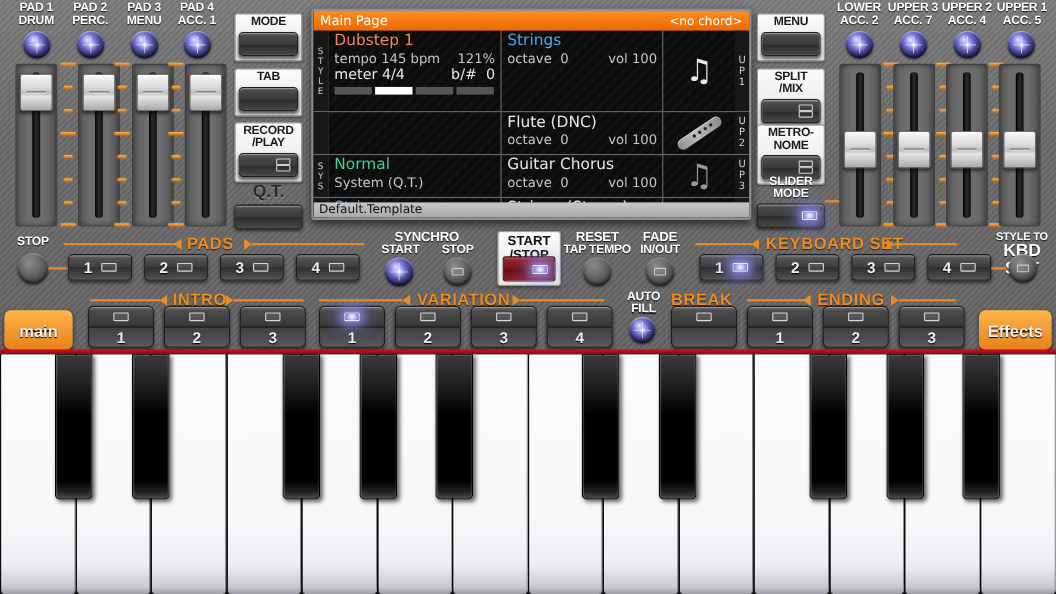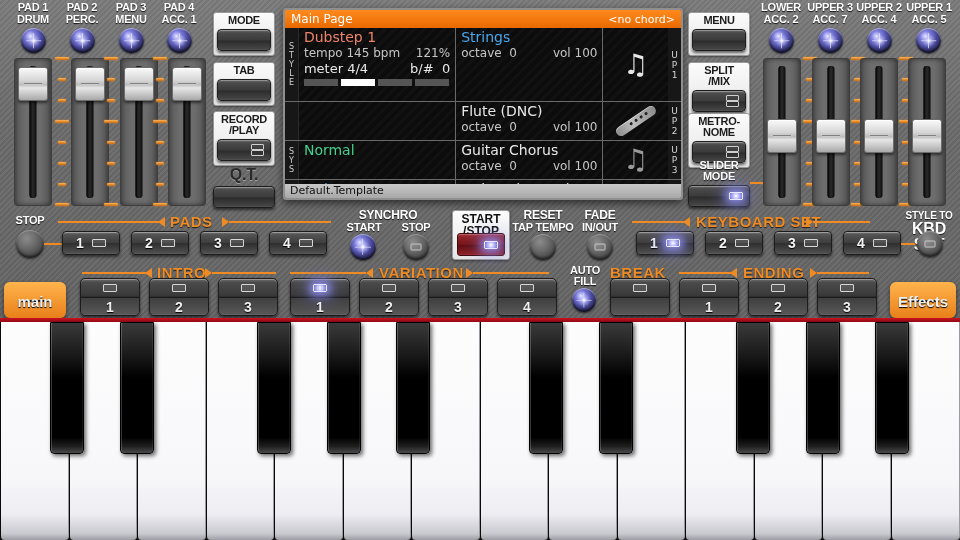--- a/index.html
+++ b/index.html
@@ -428,20 +428,21 @@
       </div>
 
       <div class="drow" style="top:112px;height:39px;border-top:1px solid #6a6a6a;">
         <div class="dtag">
             <span>S</span>
             <span>Y</span>
             <span>S</span>
           </div>
         <div class="dcol-l">
           <div class="dl1 green">Normal</div>
+          <div class="dl2">System (Q.T.)</div>
         </div>
         <div class="dcol-m">
           <div class="dl1">Guitar Chorus</div>
           <div class="dl2">
             <span><span>octave</span>&nbsp;&nbsp;<span>0</span></span>
             <span><span>vol</span>&nbsp;<span>100</span></span>
           </div>
         </div>
         <div class="dcol-i">
           <span class="note-ico dim">♫</span>

